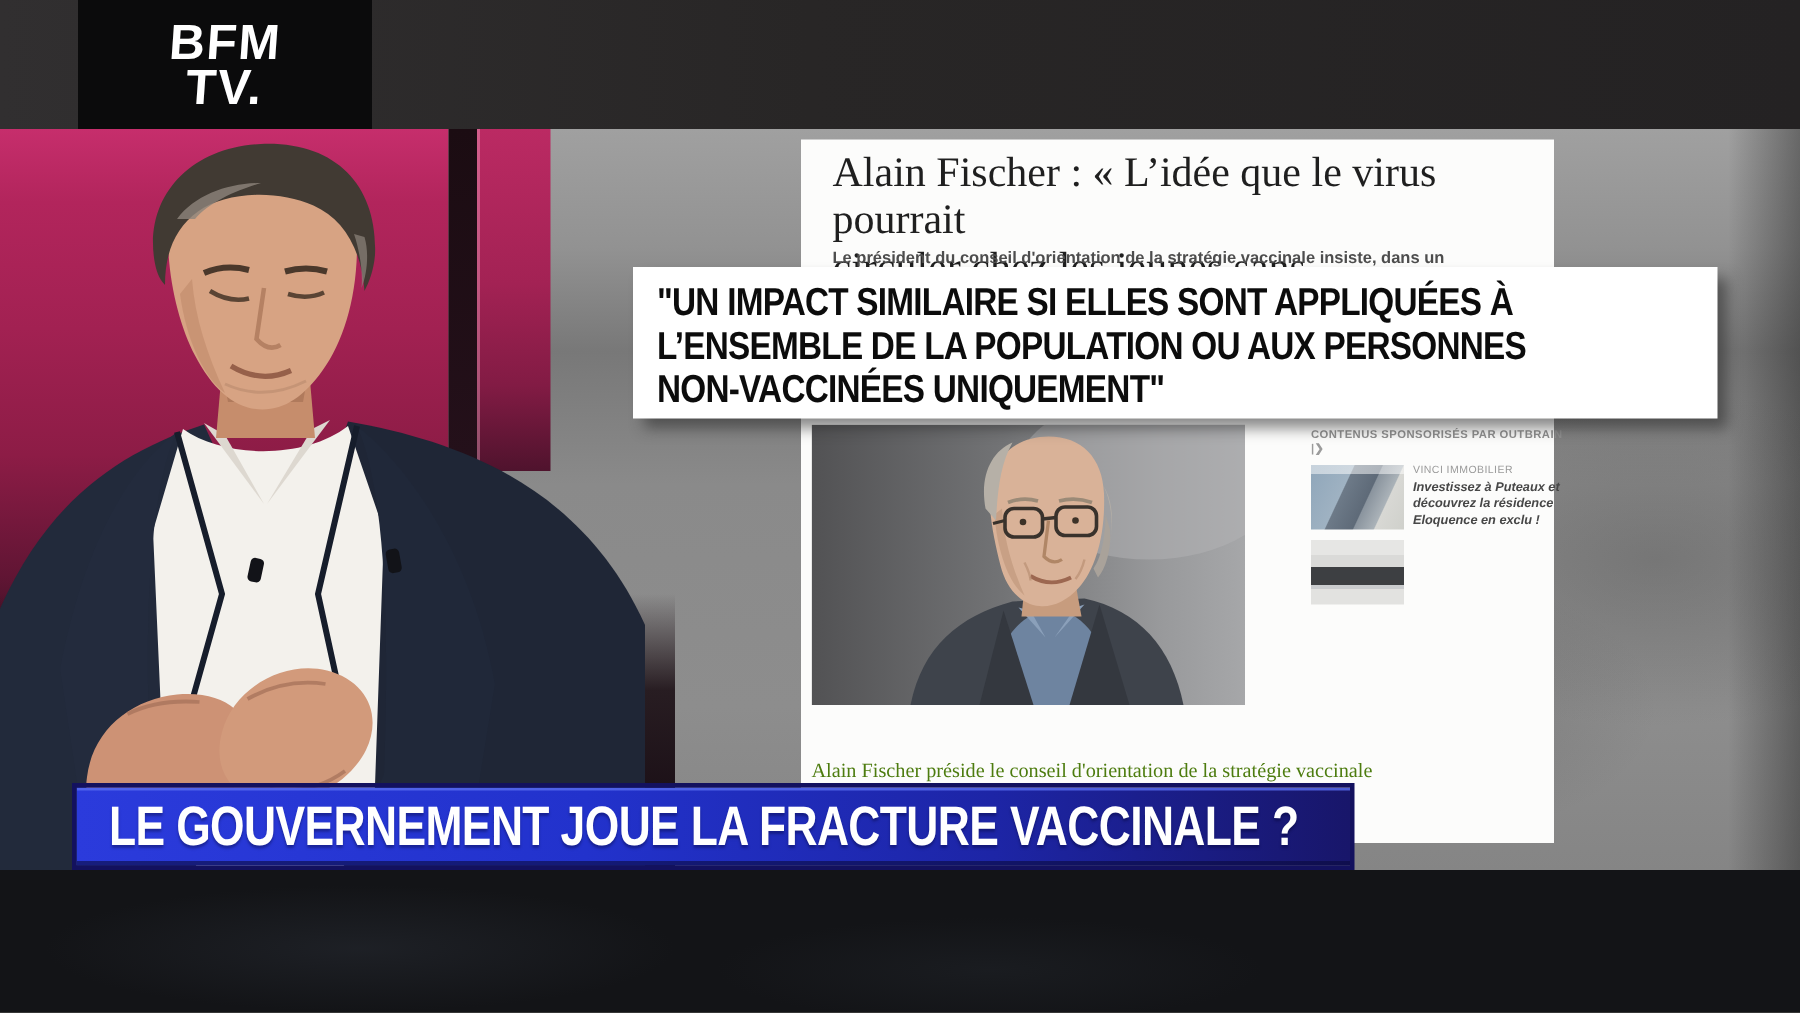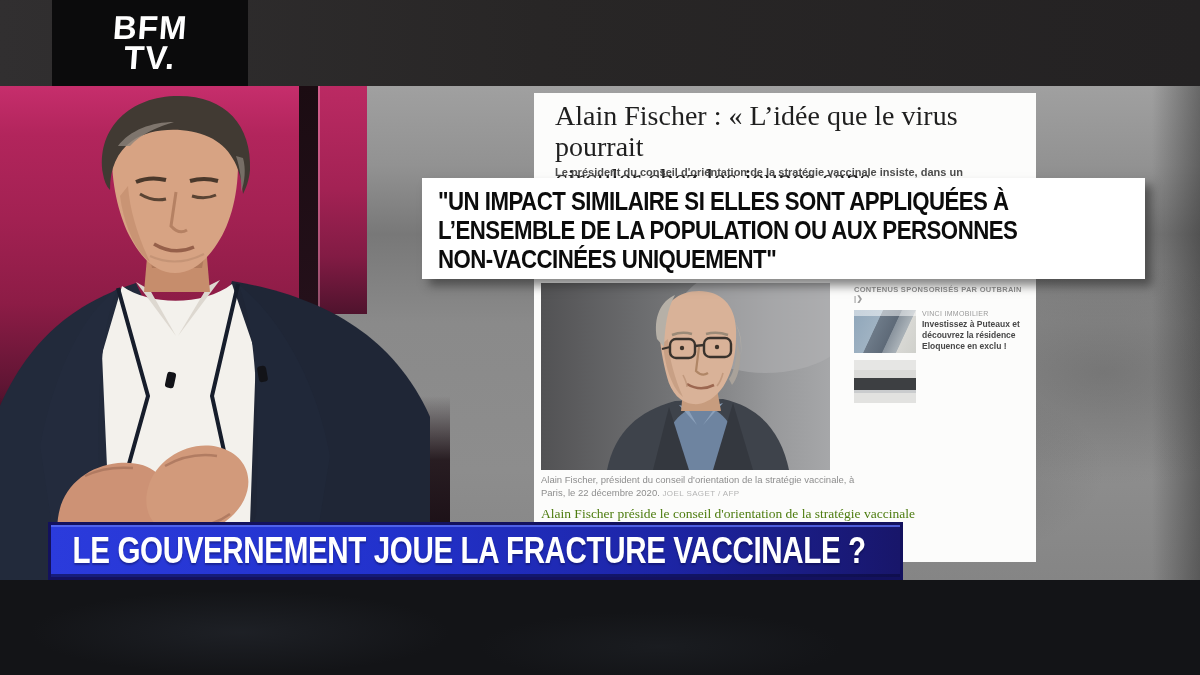--- a/index.html
+++ b/index.html
@@ -48,33 +48,33 @@
   .subhead{left:21px;top:73px;width:440px;color:#4d4d4d;font-size:11px;font-weight:bold;}
   .cut-line{left:8px;top:176px;width:330px;height:4px;opacity:.55;
     background:repeating-linear-gradient(90deg,#bdbdbd 0 14px,transparent 14px 22px);}
   .photo{left:7px;top:190px;width:289px;height:187px;overflow:hidden;}
   .caption{left:7px;top:381px;width:336px;color:#8e8e8e;font-size:9.5px;line-height:1.35;}
   .credit{color:#b4b4b4;font-size:8px;letter-spacing:.4px;}
   .bodyline{left:7px;top:413px;width:420px;color:#4d7c0f;
     font-family:"Liberation Serif",serif;font-size:13.5px;}
 
   
-  .sponsored{left:320px;top:192px;width:172px;}
+  .sponsored{left:340px;top:192px;width:172px;}
   .sp-header{color:#8f8f8f;font-size:7.5px;font-weight:bold;letter-spacing:.3px;}
   .sp-ob{color:#9b9b9b;font-size:7.5px;}
   .sp-item{display:flex;margin-top:7px;}
   .sp-thumb{width:62px;height:43px;flex:0 0 62px;margin-right:6px;}
   .thumb-vinci{background:
       linear-gradient(180deg,rgba(255,255,255,.5) 0 6px,transparent 6px),
       linear-gradient(115deg,#8fa6ba 0%,#9fb2c2 35%,#6d7a88 36%,#5e6a78 58%,#8a949e 59%,#aab2b8 75%,#d8d8d4 76%,#cfd0cb 100%);}
   .thumb-dell{background:
       linear-gradient(180deg,#e6e6e4 0 10px,#dadad8 10px 18px,#3d3f42 18px 30px,#caccce 30px 33px,#e2e2e0 33px 100%);}
   .sp-text{width:98px;}
   .sp-brand{color:#9a9a9a;font-size:7px;letter-spacing:.3px;margin-bottom:2px;}
-  .sp-desc{color:#474747;font-size:8.5px;line-height:1.28;font-weight:bold;}
+  .sp-desc{color:#474747;font-size:8.5px;line-height:1.28;font-weight:bold;font-style:italic;}
 
   
   .quote{left:422px;top:178px;width:723px;height:101px;background:#fff;z-index:6;
     box-shadow:7px 7px 9px rgba(40,40,40,.55);}
   .quote-text{position:absolute;left:16px;top:9px;width:850px;color:#0c0c0c;
     font-weight:900;font-size:26px;line-height:1.11;letter-spacing:-.6px;
     transform:scaleX(.855);transform-origin:0 0;white-space:pre;}
 
   
   .banner{left:48px;top:522px;width:855px;height:58px;z-index:7;box-sizing:border-box;
@@ -185,23 +185,20 @@
         <circle cx="141" cy="65" r="2.2" fill="#3c3228"></circle>
         <circle cx="176" cy="64" r="2.2" fill="#3c3228"></circle>
         <path d="M131,52 q10,-4 20,-1 M165,51 q11,-3 22,1" stroke="#9b8a77" stroke-width="2.5" fill="none"></path>
 
         <path d="M158,64 L155,88 q6,6 12,2" stroke="#b08666" stroke-width="2.2" fill="none"></path>
         <path d="M146,101 q13,8 27,1" stroke="#9c6750" stroke-width="2.6" fill="none"></path>
         <path d="M142,92 q4,8 4,12 M182,90 q-2,8 -6,13" stroke="#bd9478" stroke-width="1.6" fill="none" opacity=".8"></path>
       </svg>
     </div>
 
-    <div class="abs caption">
-      <span>Alain Fischer, président du conseil d'orientation de la stratégie vaccinale, à Paris, le 22 décembre 2020. </span><span class="credit">JOEL SAGET / AFP</span>
-    </div>
 
     <div class="abs bodyline">Alain Fischer préside le conseil d'orientation de la stratégie vaccinale</div>
 
     <div class="abs sponsored">
       <div class="sp-header">
         <span>CONTENUS SPONSORISÉS PAR OUTBRAIN</span>
         <span class="sp-ob">|❯</span>
       </div>
       <div class="sp-item">
         <div class="sp-thumb thumb-vinci"></div>

